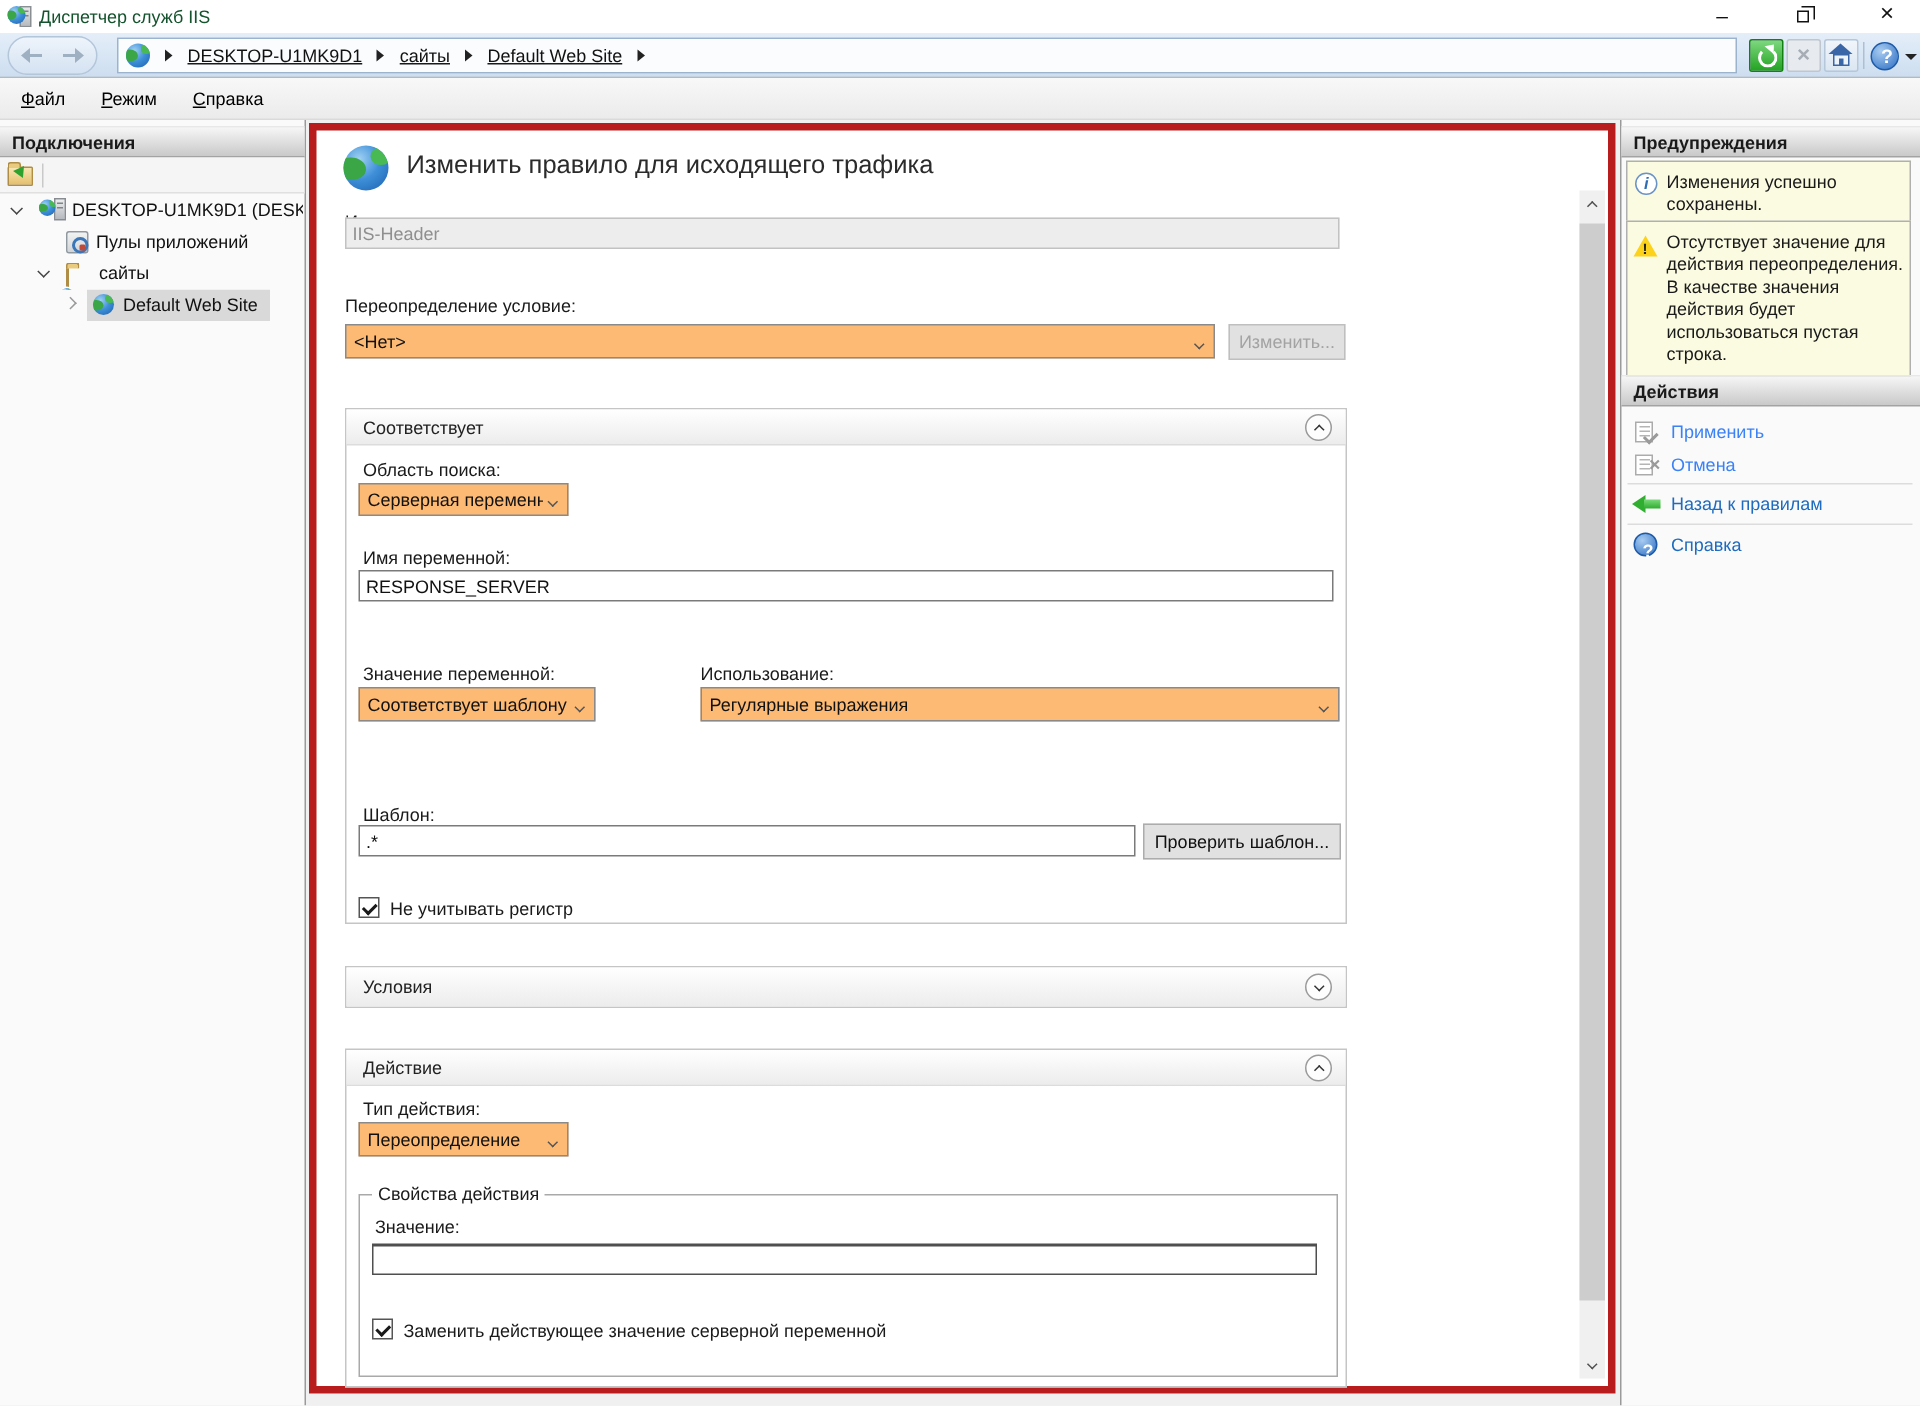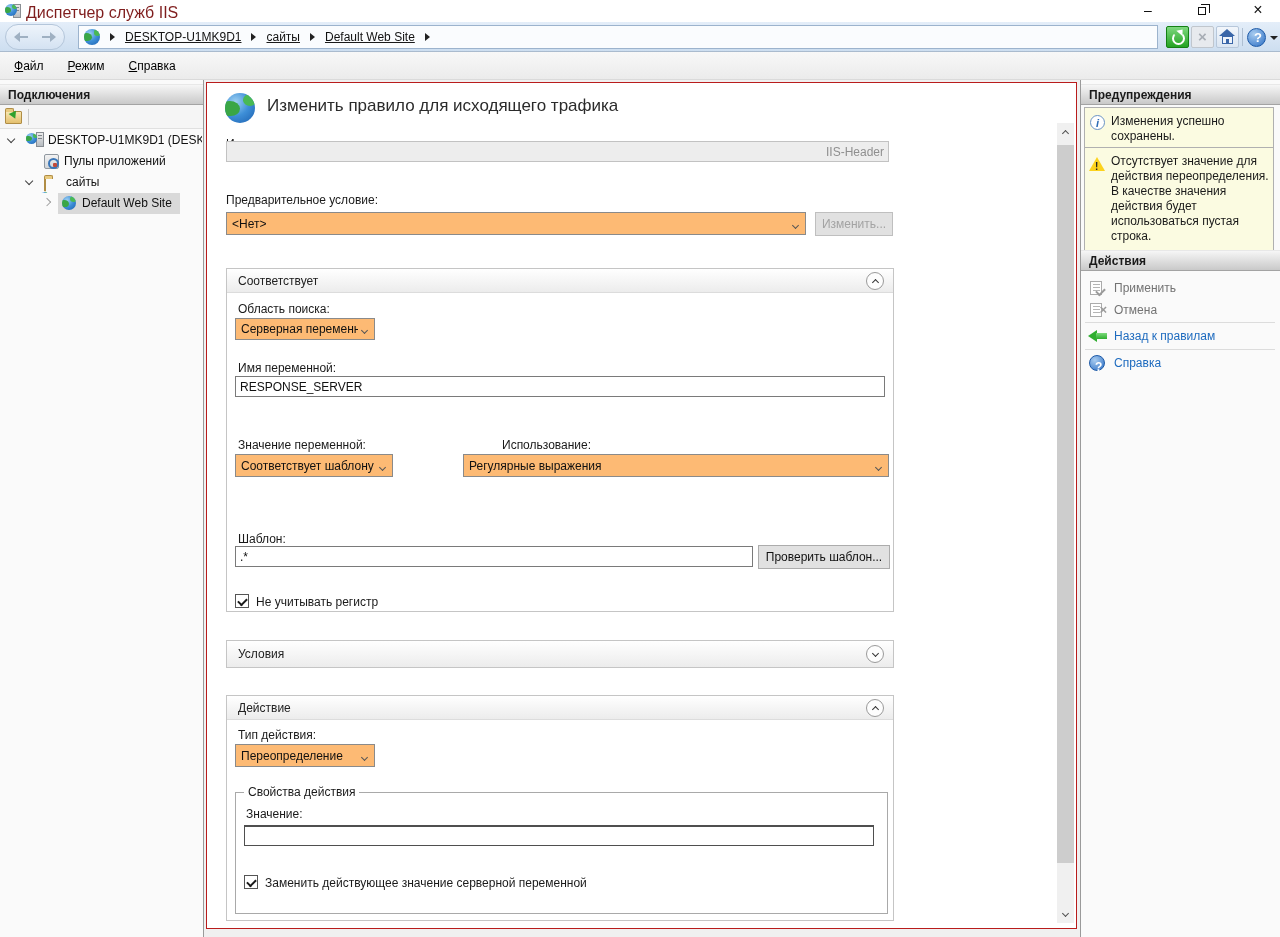--- a/index.html
+++ b/index.html
@@ -1,21 +1,21 @@
 <!DOCTYPE html>
 <html><head>
 <meta charset="utf-8">
 <style>
   * { margin:0; padding:0; box-sizing:border-box; }
   html,body { width:1280px; height:937px; font-family:"Liberation Sans", sans-serif; background:#f0f0f0; overflow:hidden; }
   #app { position:relative; width:1280px; height:937px; background:#f0f0f0; font-size:12px; color:#1a1a1a; }
 
   
   #titlebar { position:absolute; left:0; top:0; width:1280px; height:22px; background:#fff; }
-  #titlebar .ttl { position:absolute; left:26px; top:4px; font-size:16px; color:#7f1d1d; white-space:nowrap;text-align:right; }
+  #titlebar .ttl { position:absolute; left:26px; top:4px; font-size:12px; color:#14532d; white-space:nowrap;text-align:right; }
   .app-icon { position:absolute; left:5px; top:3px; width:17px; height:16px; }
   .app-icon .tower { position:absolute; right:1px; top:1px; width:8px; height:14px; background:linear-gradient(#e8e8e8,#b8bcc0); border:1px solid #8a8f94; }
   .app-icon .tower::after{ content:""; position:absolute; left:1px; top:2px; width:4px; height:1px; background:#7f848a; box-shadow:0 3px 0 #7f848a; }
   .globe { border-radius:50%; background:radial-gradient(circle at 35% 30%, #9fd1f2 0%, #3e8fd8 48%, #1b5fae 100%); position:relative; overflow:hidden; display:inline-block; }
   .globe::before { content:""; position:absolute; left:-12%; top:28%; width:62%; height:48%; background:#3aa646; border-radius:50% 60% 55% 45%; }
   .globe::after { content:""; position:absolute; right:-8%; top:2%; width:48%; height:40%; background:#49b954; border-radius:55%; }
   .app-icon .globe { position:absolute; left:0; top:1px; width:12px; height:12px; }
   .winbtn { position:absolute; top:0; width:40px; height:22px; text-align:center; color:#111; }
   .winbtn.min::after { content:"–"; font-size:14px; line-height:20px; }
   .winbtn.close::after { content:"×"; font-size:16px; line-height:20px; }
@@ -84,26 +84,26 @@
   .ic-pool { position:absolute; width:15px; height:15px; top:3px; background:linear-gradient(#f2f2f2,#d2d5d8); border:1px solid #9098a0; border-radius:2px; }
   .ic-pool::before { content:""; position:absolute; left:3px; top:3px; width:7px; height:7px; border:2px solid #3a76b8; border-radius:50%; }
   .ic-pool::after { content:""; position:absolute; right:1px; bottom:1px; width:4px; height:4px; background:#c04a3a; border-radius:1px; }
   .ic-sites { position:absolute; top:4px; }
   .ic-sites .folder-ic { width:16px; height:12px; }
   .ic-sites .globe { position:absolute; right:-3px; bottom:-3px; width:9px; height:9px; border:1px solid #fff; }
   .tree-globe { position:absolute; top:3px; width:14px; height:14px; }
 
   
   #main { position:absolute; left:204px; top:80px; width:876px; height:857px; background:#f0f0f0; }
-  #content { position:absolute; left:2px; top:2px; right:3px; bottom:8px; background:#fff; border:1px solid #b91c1c; }
+  #content { position:absolute; left:2px; top:2px; right:3px; bottom:8px; background:#fff; border:5px solid #b91c1c; }
   .page-globe { position:absolute; left:18px; top:10px; width:30px; height:30px; }
   .page-title { position:absolute; left:60px; top:13px; font-size:17px; color:#2b2b2b; white-space:nowrap; }
   .flabel { position:absolute; font-size:12px; color:#1a1a1a; white-space:nowrap; }
   .tinput { position:absolute; height:21px; border:1px solid #7a7a7a; background:#fff; font-family:"Liberation Sans",sans-serif; font-size:12px; padding:0 4px; color:#111; }
-  .tinput.disabled { background:#ededed; border-color:#c2c2c2; color:#8f8f8f;text-align:right; }
+  .tinput.disabled { background:#ededed; border-color:#c2c2c2; color:#8f8f8f; }
   .tinput.focused { border-color:#4f4f4f; border-top-width:2px; }
   .combo { position:absolute; height:23px; background:#fdba74; border:1px solid #8a8a8a; display:flex; align-items:center; overflow:hidden; }
   .combo .cval { padding-left:5px; white-space:nowrap; overflow:hidden; flex:1; color:#111; }
   .combo .carr { flex:none; margin:0 7px 0 4px; }
   .combo .carr .chv { border-color:#555; padding:2px; border-width:0 1.4px 1.4px 0; }
   .btn { position:absolute; background:#e1e1e1; border:1px solid #acacac; font-size:12px; color:#111; text-align:center; display:flex; align-items:center; justify-content:center; white-space:nowrap; }
   .btn.disabled { color:#a3a3a3; border-color:#bfbfbf; }
   .section { position:absolute; border:1px solid #c5c5c5; background:#fff; }
   .sec-head { position:relative; height:24px; background:linear-gradient(#ffffff,#ececec); border-bottom:1px solid #dcdcdc; }
   .sec-head .st { position:absolute; left:11px; top:5px; color:#222; }
@@ -125,21 +125,21 @@
   
   #rightpanel { position:absolute; left:1080px; top:80px; width:200px; height:857px; background:#fafafa; border-left:1px solid #9a9a9a; }
   #rightpanel .panel-header { margin-top:4px; }
   .notice { position:absolute; left:3px; width:190px; background:#fbfbe1; border:1px solid #b0b0b0; padding:6px 4px 6px 26px; font-size:12px; line-height:15px; color:#1a1a1a; }
   .info-icon { position:absolute; left:5px; top:7px; width:15px; height:15px; border-radius:50%; background:#fff; border:1px solid #6a93c5; color:#2e6db6; font-weight:bold; font-style:italic; font-size:11px; text-align:center; line-height:14px; }
   .info-icon::after { content:"i"; }
   .warn-icon { position:absolute; left:4px; top:9px; width:0; height:0; border-left:8px solid transparent; border-right:8px solid transparent; border-bottom:14px solid #fcd21c; }
   .warn-icon::after { content:"!"; position:absolute; left:-2px; top:2px; font-style:normal; font-size:10px; font-weight:bold; color:#222; }
   .act-row { position:absolute; left:0; width:200px; height:22px; line-height:22px; }
   .act-row .alabel { position:absolute; left:33px; top:0; white-space:nowrap; }
-  .act-row.disabled .alabel { color:#737373; }
+  .act-row.disabled .alabel { color:#3b82f6; }
   .act-row.link .alabel { color:#1e6bbf; }
   .act-sep { position:absolute; left:4px; width:190px; height:1px; background:#dcdcdc; }
   .doc-ic { position:absolute; left:9px; top:4px; width:12px; height:14px; background:#fff; border:1px solid #ababab; }
   .doc-ic::before { content:""; position:absolute; left:2px; top:2px; width:7px; height:1px; background:#b5b5b5; box-shadow:0 3px 0 #b5b5b5, 0 6px 0 #b5b5b5; }
   .doc-ic.check::after { content:""; position:absolute; right:-4px; bottom:0px; width:7px; height:4px; border-left:2px solid #9a9a9a; border-bottom:2px solid #9a9a9a; transform:rotate(-45deg); }
   .doc-ic.cross::after { content:"×"; position:absolute; right:-6px; bottom:-5px; font-size:13px; font-weight:bold; color:#9a9a9a; }
   .back-ic { position:absolute; left:7px; top:5px; width:20px; height:12px; }
   .back-ic .head { position:absolute; left:0; top:0; width:0; height:0; border-top:6px solid transparent; border-bottom:6px solid transparent; border-right:9px solid #2fae2f; }
   .back-ic .shaft { position:absolute; left:8px; top:3px; width:11px; height:6px; background:linear-gradient(#7bd97b,#2fae2f); }
   .helpa-ic { position:absolute; left:8px; top:3px; width:16px; height:16px; border-radius:50%; background:radial-gradient(circle at 35% 30%, #a8ccf0, #2d6fc4); border:1px solid #1d5aa8; }
@@ -236,21 +236,21 @@
   </div>
 
   <div id="main">
     <div id="content">
       <span class="globe page-globe"></span>
       <div class="page-title">Изменить правило для исходящего трафика</div>
 
       <div class="flabel" style="left:19px;top:42px;margin-top:12px;">Имя:</div>
       <input class="tinput disabled" style="left: 19px; top: 58px; width: 663px;" readonly="" value="IIS-Header">
 
-      <div class="flabel" style="left:19px;top:110px;">Предварительное условие:</div>
+      <div class="flabel" style="left:19px;top:110px;">Переопределение условие:</div>
       <div class="combo" style="left:19px;top:129px;width:580px;">
         <span class="cval">&lt;Нет&gt;</span>
         <span class="carr"><span class="chv d"></span></span>
       </div>
       <div class="btn disabled" style="left:608px;top:129px;width:78px;height:24px;">Изменить...</div>
 
       <div class="section" style="left:19px;top:185px;width:668px;height:344px;">
         <div class="sec-head">
           <span class="st">Соответствует</span>
           <span class="colbtn">
@@ -258,21 +258,21 @@
             </span>
         </div>
         <div class="flabel" style="left:11px;top:33px;">Область поиска:</div>
         <div class="combo" style="left:8px;top:49px;width:140px;height:22px;">
           <span class="cval">Серверная переменн</span>
           <span class="carr"><span class="chv d"></span></span>
         </div>
         <div class="flabel" style="left:11px;top:92px;">Имя переменной:</div>
         <input class="tinput" style="left: 8px; top: 107px; width: 650px;" value="RESPONSE_SERVER">
         <div class="flabel" style="left:11px;top:169px;">Значение переменной:</div>
-        <div class="flabel" style="left:236px;top:169px;margin-left:39px;">Использование:</div>
+        <div class="flabel" style="left:236px;top:169px;">Использование:</div>
         <div class="combo" style="left:8px;top:185px;width:158px;">
           <span class="cval">Соответствует шаблону</span>
           <span class="carr"><span class="chv d"></span></span>
         </div>
         <div class="combo" style="left:236px;top:185px;width:426px;">
           <span class="cval">Регулярные выражения</span>
           <span class="carr"><span class="chv d"></span></span>
         </div>
         <div class="flabel" style="left:11px;top:263px;">Шаблон:</div>
         <input class="tinput" style="left: 8px; top: 277px; width: 518px;" value=".*">

